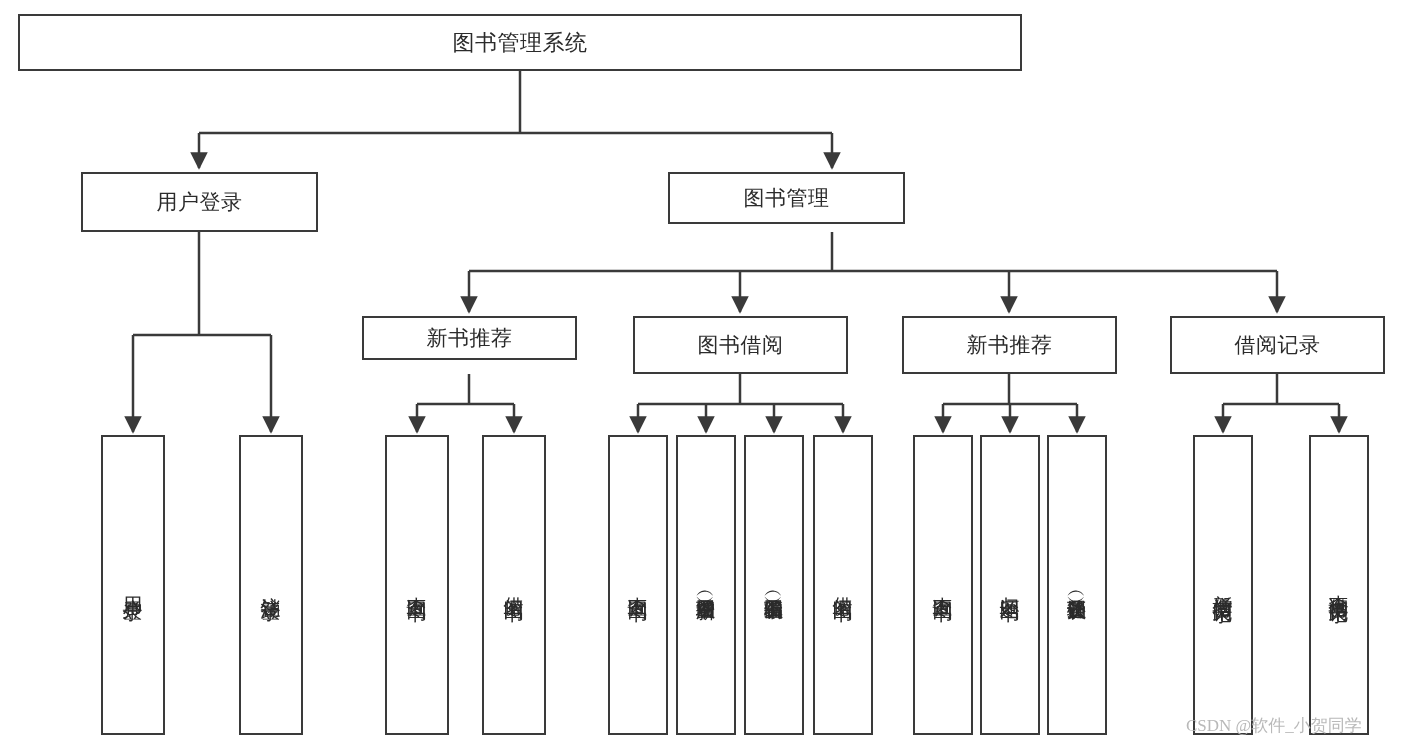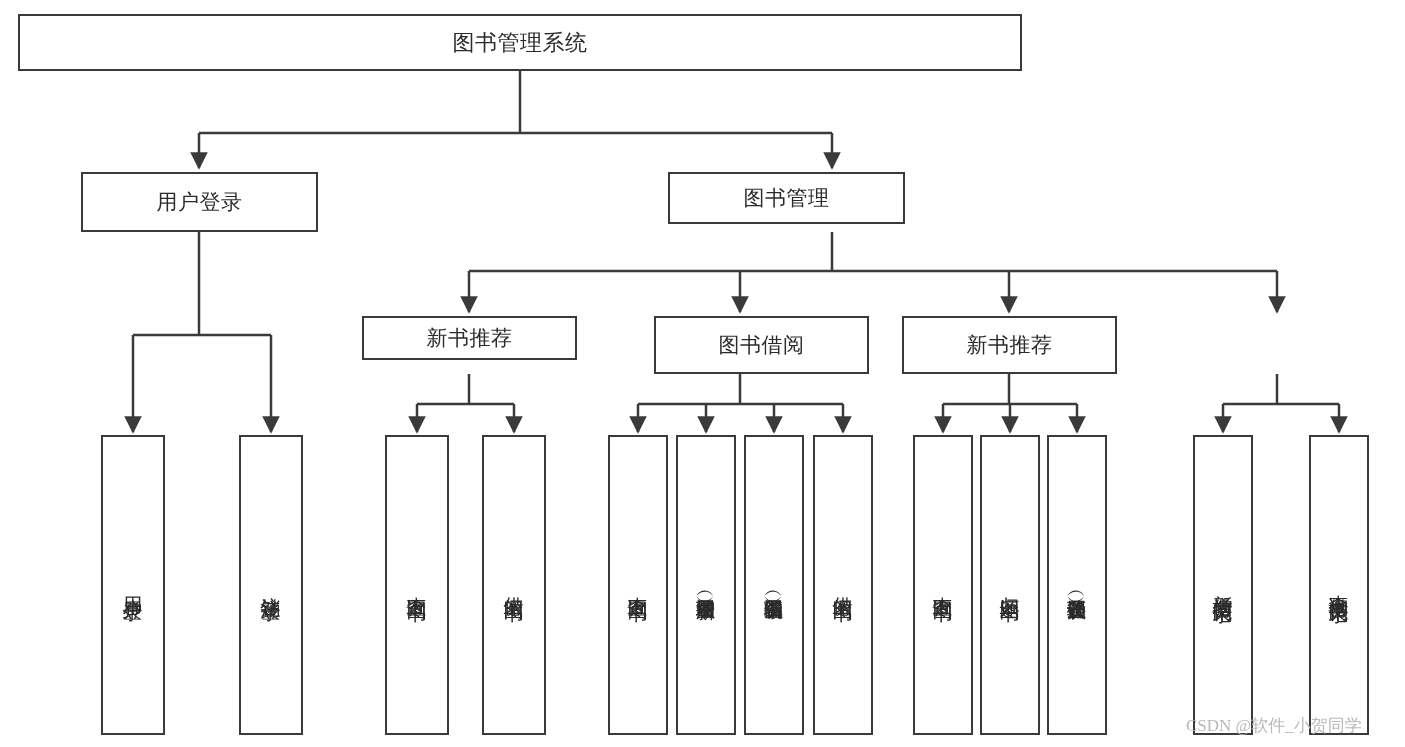--- a/index.html
+++ b/index.html
@@ -139,26 +139,29 @@
   <div class="node horiz" style="left:81px; top:172px; width:237px; height:60px;">
     <span class="label">用户登录</span>
   </div>
   <div class="node horiz" style="left:668px; top:172px; width:237px; height:52px;">
     <span class="label">图书管理</span>
   </div>
 
   <div class="node horiz" style="left:362px; top:316px; width:215px; height:44px;">
     <span class="label">新书推荐</span>
   </div>
-  <div class="node horiz" style="left:633px; top:316px; width:215px; height:58px;margin-left:21px;">
+  <div class="node horiz" style="left:633px; top:316px; width:215px; height:58px;">
     <span class="label">图书借阅</span>
   </div>
   <div class="node horiz" style="left:902px; top:316px; width:215px; height:58px;">
     <span class="label">新书推荐</span>
   </div>
+  <div class="node horiz" style="left:1170px; top:316px; width:215px; height:58px;">
+    <span class="label">借阅记录</span>
+  </div>
 
   <div class="node vert" style="left:101px; top:435px; width:64px; height:300px;">
     <span class="label">用户登录</span>
   </div>
   <div class="node vert" style="left:239px; top:435px; width:64px; height:300px;">
     <span class="label">注销登录</span>
   </div>
 
   <div class="node vert" style="left:385px; top:435px; width:64px; height:300px;">
     <span class="label">查询图书</span>

